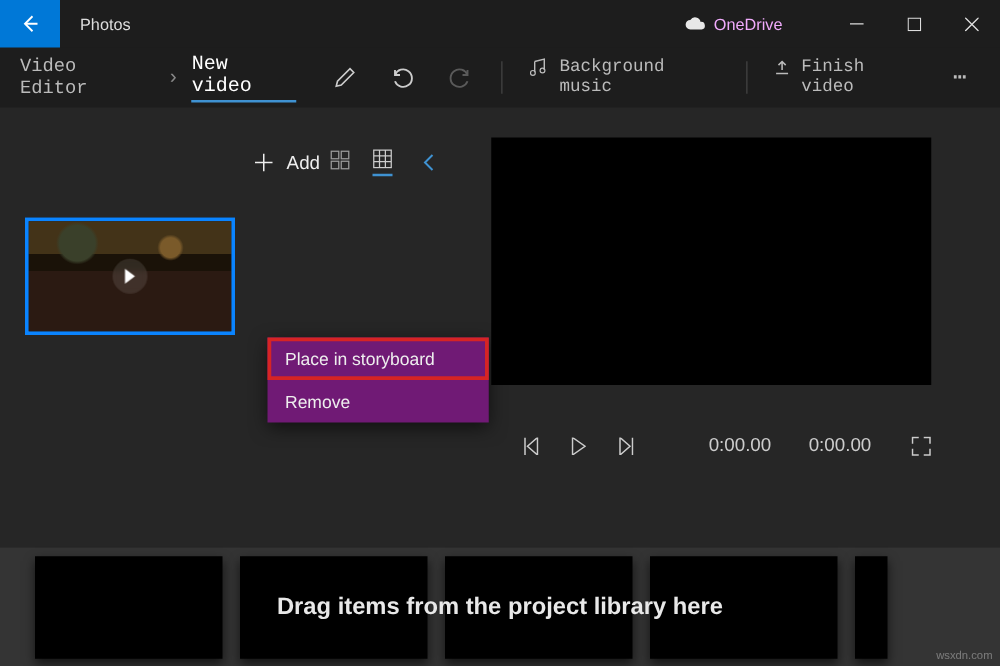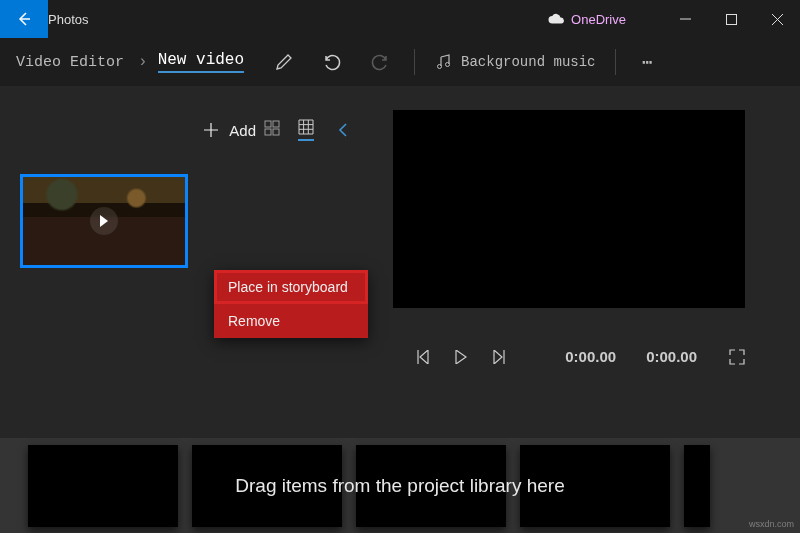--- a/index.html
+++ b/index.html
@@ -16,21 +16,21 @@
     display: flex;
     align-items: center;
     background: #1d1d1d;
   }
   .back-btn {
     width: 48px; height: 38px;
     background: #0078d7;
     display: flex; align-items: center; justify-content: center;
     color: #fff;
   }
-  .app-title { font-size: 13px; color: #ddd; }
+  .app-title { font-size: 13px; margin-left: 16px; color: #ddd; }
   .titlebar-spacer { flex: 1; }
   .onedrive { display: flex; align-items: center; gap: 6px; color: #f0abfc; font-size: 13px; margin-right: 36px; }
   .cloud-icon { width: 18px; height: 12px; }
   .win-controls { display: flex; }
   .win-btn { width: 46px; height: 38px; display: flex; align-items: center; justify-content: center; color: #ddd; }
 
   .toolbar {
     height: 48px;
     display: flex;
     align-items: center;
@@ -84,34 +84,33 @@
     background: rgba(255,255,255,.1);
     backdrop-filter: blur(2px);
     display: flex; align-items: center; justify-content: center;
     position: relative; z-index: 2;
     color: #fff;
   }
 
   .context-menu {
     position: absolute;
     top: 270px; left: 214px;
-    width: 154px;
-    background: #b91c1c;
+    width: 177px;
+    background: #701a75;
     box-shadow: 0 4px 14px rgba(0,0,0,.6);
     z-index: 10;
   }
   .context-item { padding: 9px 14px; font-size: 14px; color: #eee; }
   .context-item.highlight { outline: 3px solid #d62424; outline-offset: -3px; }
 
   .preview {
     flex: 1;
     display: flex; flex-direction: column;
     align-items: center;
     padding: 20px 30px 0 0;
-    font-weight: bold;
   }
   .video-frame {
     width: 352px; height: 198px;
     background: #000;
     margin-top: 4px;
   }
   .player-controls {
     width: 352px;
     margin-top: 40px;
     display: flex; align-items: center; justify-content: flex-end;
@@ -129,21 +128,21 @@
     display: flex;
     align-items: center;
     padding: 0 28px;
     gap: 14px;
   }
   .sb-slot { width: 150px; height: 82px; background: #000; box-shadow: 0 4px 8px rgba(0,0,0,.6); }
   .sb-slot.small { width: 26px; }
   .sb-hint {
     position: absolute; inset: 0;
     display: flex; align-items: center; justify-content: center;
-    color: #e8e8e8; font-size: 19px; font-weight: 400;
+    color: #e8e8e8; font-size: 19px; font-weight: 700;
     pointer-events: none;
   }
   .watermark {
     position: absolute; right: 6px; bottom: 4px;
     font-size: 9px; color: rgba(255,255,255,.35);
   }
   svg { display: block; }
 </style>
 </head>
 <body>
@@ -204,20 +203,26 @@
   <div class="divider"></div>
   <div class="tool-text-btn">
     <svg width="18" height="16" viewBox="0 0 18 16">
         <path d="M6 3l8-2v9M6 3v9" stroke="#bbb" fill="none" stroke-width="1.2"></path>
         <circle cx="4.5" cy="12.5" r="2" stroke="#bbb" fill="none"></circle>
         <circle cx="12.5" cy="10.5" r="2" stroke="#bbb" fill="none"></circle>
       </svg>
     <span>Background music</span>
   </div>
   <div class="divider"></div>
+  <div class="tool-text-btn">
+    <svg width="16" height="16" viewBox="0 0 16 16">
+        <path d="M3 13h10M8 3v7M5 6l3-3 3 3" stroke="#bbb" fill="none" stroke-width="1.3"></path>
+      </svg>
+    <span>Finish video</span>
+  </div>
   <div class="more-btn">⋯</div>
 </div>
 
 <div class="main">
   <div class="library">
     <div class="lib-header">
       <div class="add-btn">
         <svg width="16" height="16">
             <path d="M8 1v14M1 8h14" stroke="#eee" stroke-width="1.2"></path>
           </svg>

